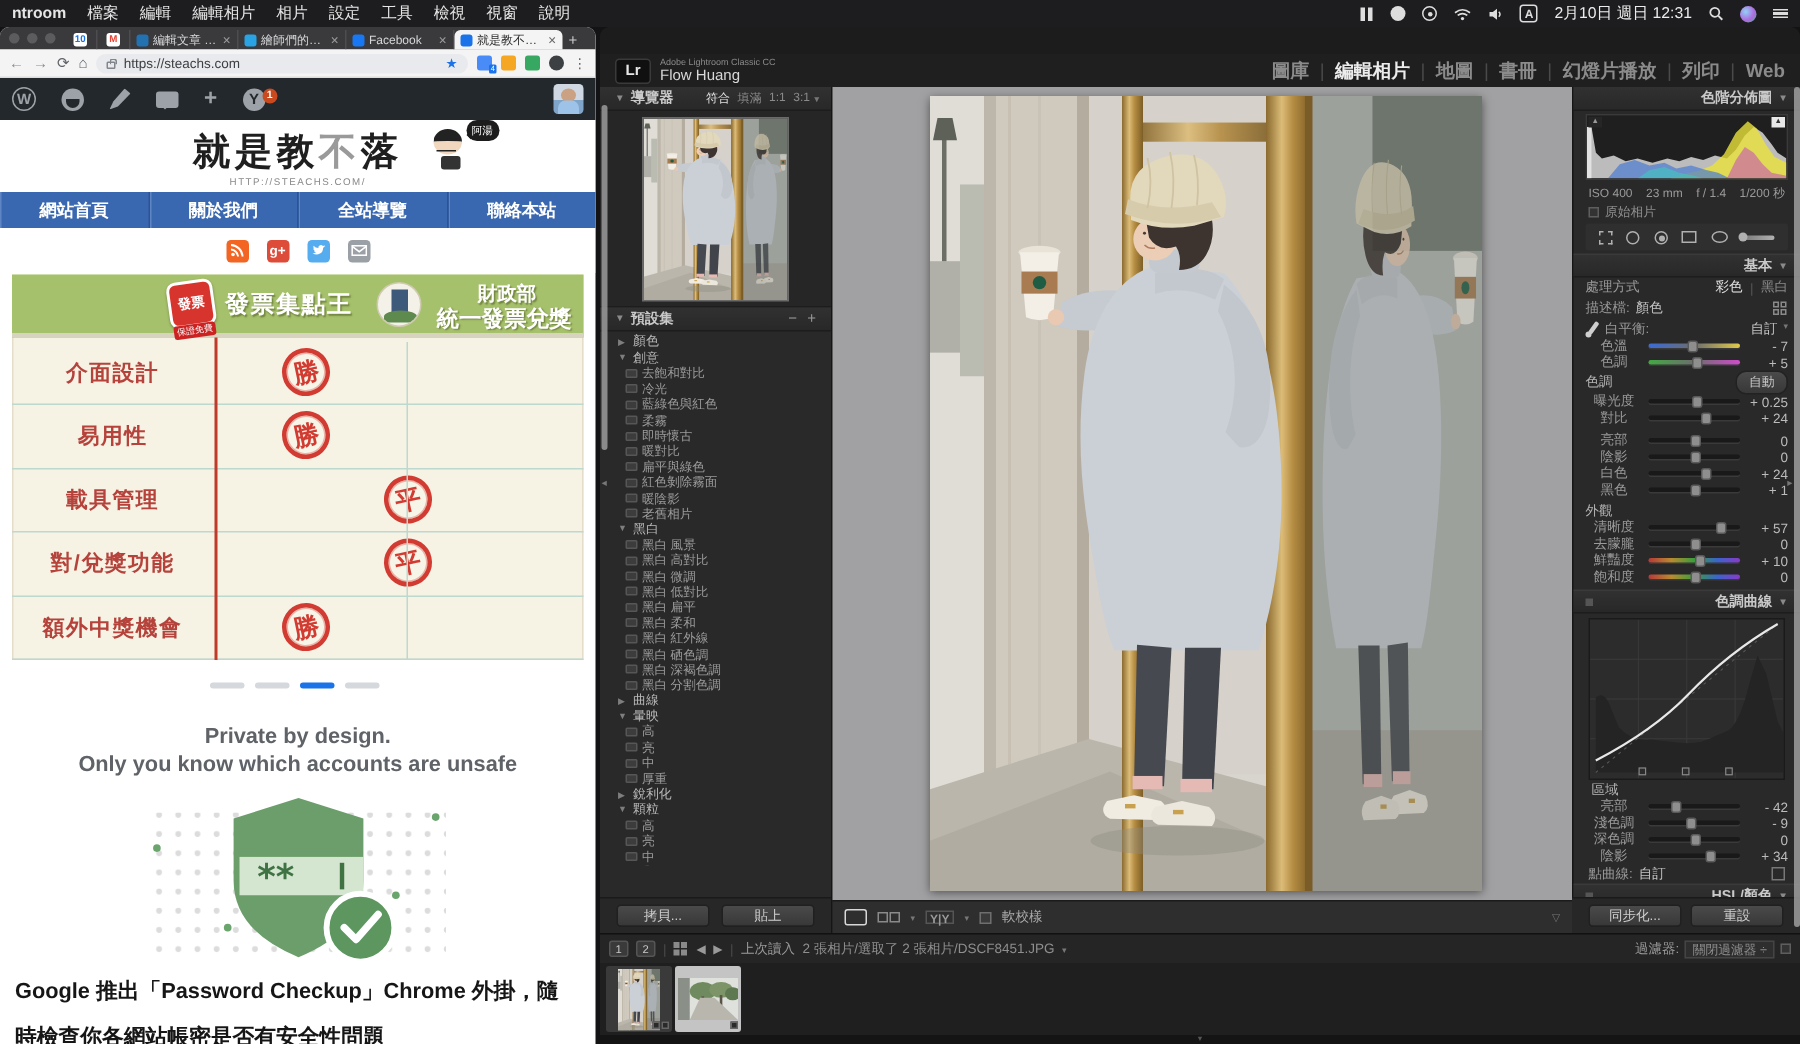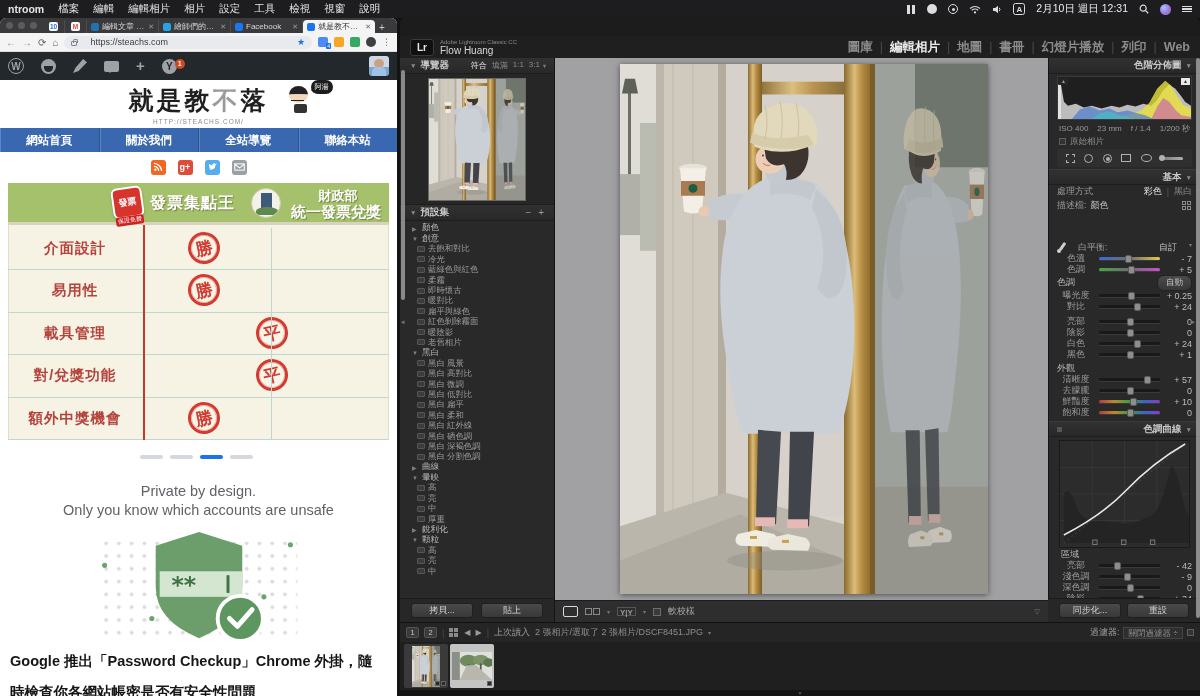--- a/index.html
+++ b/index.html
@@ -31,21 +31,21 @@
   .tab{height:13px;display:flex;align-items:center;gap:3px;padding:0 4px;width:72px;color:#d6d7d9;font-size:8px;border-right:1px solid #4d4d50;}
   .tab.active{background:#f4f4f4;color:#2b2b2b;border-radius:4px 4px 0 0;border-right:none;}
   .tab .fav{width:8px;height:8px;border-radius:2px;flex:none;}
   .tab .ttl{flex:1;overflow:hidden;white-space:nowrap;text-overflow:ellipsis;}
   .tab .x{font-size:7px;color:#9a9a9d;flex:none;}
   .tab.active .x{color:#6a6a6a;}
   .newtab{color:#c9c9cc;font-size:10px;margin-left:4px;}
   .toolbar{position:absolute;left:0;top:15px;width:100%;height:19px;background:#f4f4f4;display:flex;align-items:center;padding:0 6px;gap:6px;border-bottom:1px solid #dcdcdc;}
   .navbtn{color:#8a8d91;font-size:10px;}
   .navbtn.dark{color:#5f6368;}
-  .omnibox{flex:1;height:13px;background:#e9eaed;border-radius:7px;display:flex;align-items:center;padding:0 7px;gap:13px;}
+  .omnibox{flex:1;height:13px;background:#e9eaed;border-radius:7px;display:flex;align-items:center;padding:0 7px;gap:5px;}
   .lock{width:6px;height:5px;border:1px solid #80868b;border-radius:1px;position:relative;margin-top:2px;}
   .lock:before{content:"";position:absolute;left:0.5px;top:-3px;width:3px;height:3px;border:1px solid #80868b;border-bottom:none;border-radius:2px 2px 0 0;}
   .url{font-size:9px;color:#3c4043;}
   .star{color:#1a73e8;font-size:9px;}
   .ext{width:10px;height:10px;border-radius:2px;position:relative;}
   .ext .bdg{position:absolute;right:-3px;bottom:-2px;background:#1a73e8;color:#fff;font-size:5px;padding:0 1px;border-radius:1px;}
   .kebab{color:#5f6368;font-size:9px;letter-spacing:0;}
 
   .wpbar{position:absolute;left:0;top:34px;width:100%;height:28px;background:#23282d;display:flex;align-items:center;padding:0 8px;gap:17px;}
   .wpic{color:#9ca2a7;display:flex;align-items:center;justify-content:center;}
@@ -98,21 +98,21 @@
   .stamp.left{left:180px;}
   .stamp.right{left:248px;}
   .vline-red{position:absolute;left:135px;top:42px;width:2px;height:215px;background:#c0392b;}
   .vline-teal{position:absolute;left:263px;top:45px;width:1px;height:212px;background:#bcd8cf;}
   .cmp-tooltip{position:absolute;left:2px;top:231px;height:14px;max-width:292px;background:#4a4a4a;border:1px solid #6e6e6e;color:#fff;font-size:8px;line-height:12px;padding:0 4px;white-space:nowrap;overflow:hidden;z-index:5;}
 
   .carousel{position:absolute;left:140px;top:437px;display:flex;gap:7px;}
   .carousel i{width:23px;height:3.5px;background:#d5d8dc;border-radius:2px;}
   .carousel i.on{background:#1a73e8;}
 
-  .gcard{position:absolute;left:8px;top:446px;width:381px;height:175px;background:#fff;}
+  .gcard{position:absolute;left:8px;top:446px;width:381px;height:175px;background:#fff;font-weight:bold;}
   .gcard .t{width:100%;text-align:center;color:#5f6368;font-size:14.5px;line-height:19px;}
   .gcard .t1{margin-top:18px;}
   .article{position:absolute;left:10px;top:628px;width:377px;color:#161616;font-size:14.5px;font-weight:bold;line-height:31px;}
 
   
   .lr{position:absolute;left:400px;top:18px;width:800px;height:678px;background:#1c1c1c;border-radius:6px 6px 0 0;overflow:hidden;color:#9f9f9f;}
   .lr-titlebar{position:absolute;left:0;top:0;width:100%;height:18px;background:#2a2a2a;border-bottom:1px solid #161616;display:flex;align-items:center;}
   .lr-lights{display:flex;gap:5px;margin-left:8px;}
   .lr-lights i{width:7px;height:7px;border-radius:50%;}
   .lr-lights i:nth-child(1){background:#ff5f57;}
@@ -185,21 +185,21 @@
   .ts-rad{width:11px;height:8px;border:1.2px solid #b0b0b0;border-radius:50%;}
   .ts-brush{width:22px;height:3px;background:linear-gradient(90deg,#777,#b0b0b0);border-radius:2px;position:relative;}
   .ts-brush:before{content:"";position:absolute;left:-2px;top:-2px;width:6px;height:6px;background:#b0b0b0;border-radius:50%;}
   .treatrow{display:flex;align-items:center;height:13px;padding:0 8px;font-size:9px;}
   .treatrow .a{color:#e2e2e2;margin-left:auto;}
   .treatrow .s{color:#555;margin:0 5px;}
   .treatrow .b{color:#8a8a8a;}
   .profrow{display:flex;align-items:center;height:15px;padding:0 8px;font-size:9px;gap:4px;}
   .gridic{margin-left:auto;width:10px;height:10px;display:grid;grid-template-columns:4px 4px;grid-template-rows:4px 4px;gap:1px;}
   .gridic i{border:1px solid #8a8a8a;}
-  .wbrow{display:flex;align-items:flex-start;height:12px;padding:0 8px;font-size:9px;gap:12px;margin-top:28px;}
+  .wbrow{display:flex;align-items:flex-start;height:12px;padding:0 8px;font-size:9px;gap:4px;}
   .dropper{width:9px;height:13px;position:relative;}
   .dropper:before{content:"";position:absolute;left:4px;top:1px;width:3px;height:9px;background:#cfcfcf;transform:rotate(35deg);border-radius:1px;}
   .dropper:after{content:"";position:absolute;left:0px;top:8px;width:4px;height:4px;background:#cfcfcf;border-radius:50%;}
   .tonerow{display:flex;align-items:center;height:15px;padding:0 8px;font-size:9px;}
   .autobtn{margin-left:auto;background:linear-gradient(#4a4a4a,#383838);border:1px solid #222;border-radius:7px;color:#c9c9c9;font-size:8.5px;padding:1px 8px;}
   .seclabel{display:flex;align-items:center;height:12px;padding:0 8px;font-size:9px;color:#b5b5b5;}
   .curve-wrap{margin:3px 10px 0;height:108px;background:#2c2c2c;border:1px solid #1a1a1a;position:relative;}
   .pcrow{display:flex;align-items:center;height:13px;padding:0 10px;font-size:9px;gap:4px;}
   .pcic{margin-left:auto;width:9px;height:9px;border:1px solid #777;}
   .hsltabs{display:flex;align-items:center;height:12px;padding:0 8px;font-size:9px;gap:0;justify-content:space-between;}

